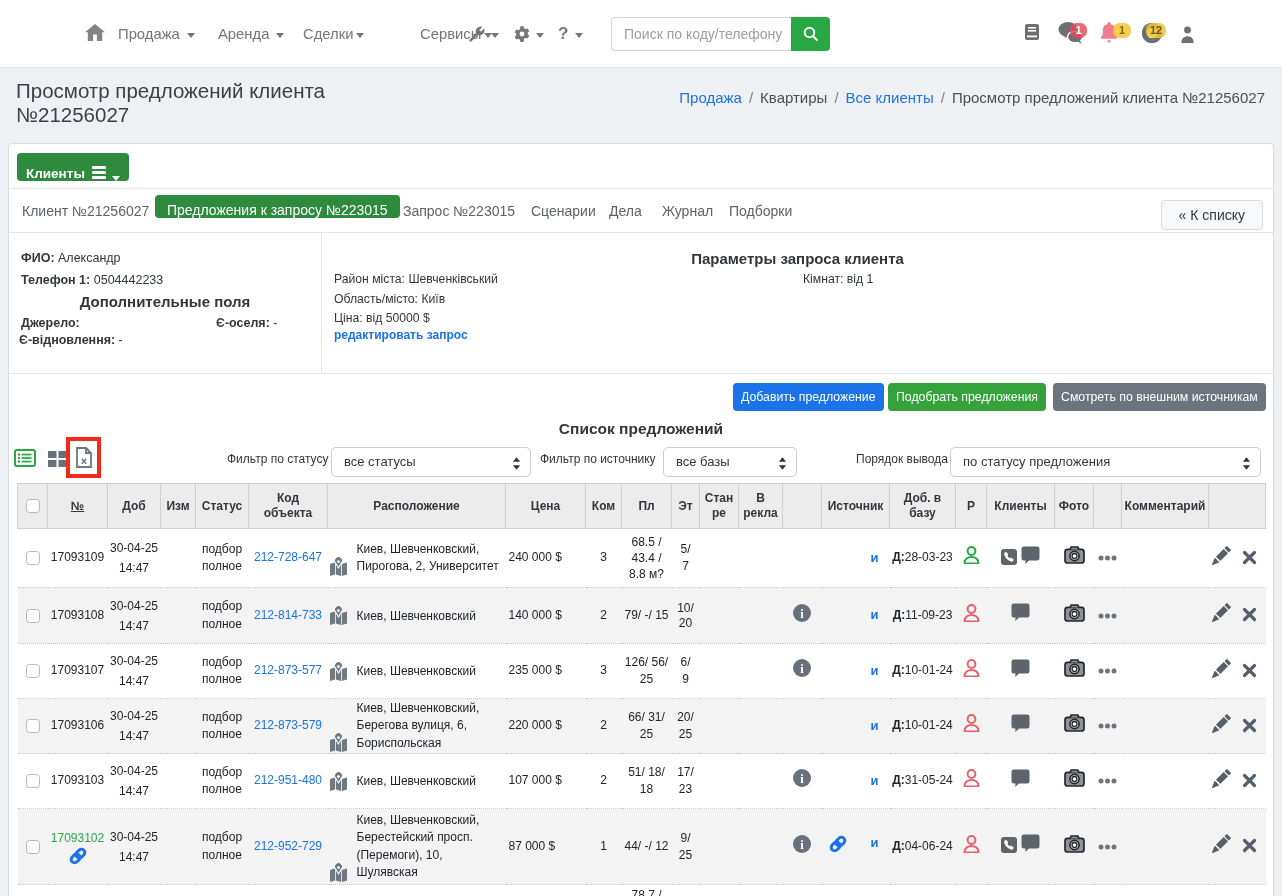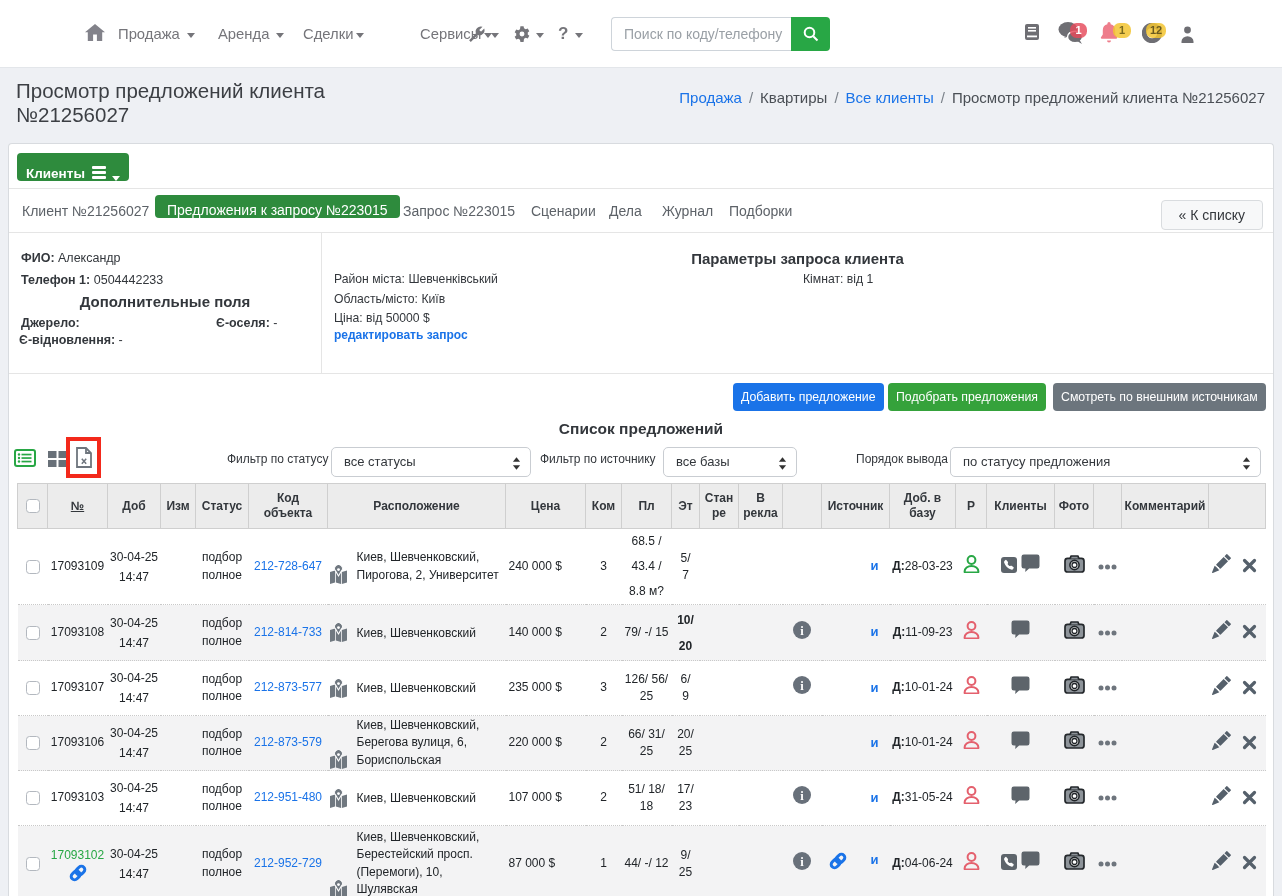--- a/index.html
+++ b/index.html
@@ -310,21 +310,21 @@
               <svg width="19" height="19" viewBox="0 0 19 19">
                 <path d="M1 7 L6 5.4 L6 17.4 L1 19 Z M6.8 5.4 L12 7 L12 19 L6.8 17.4 Z M12.8 7 L18 5.4 L18 17.4 L12.8 19 Z" fill="#707880"></path>
                 <path d="M9.5 11 L6.7 6.2 A3.9 3.9 0 1 1 12.3 6.2 Z" fill="#707880" stroke="#fff" stroke-width="1.1"></path>
                 <circle cx="9.5" cy="4.6" r="1.4" fill="#fff"></circle>
               </svg>
               <div>Киев, Шевченковский,<br>Пирогова, 2, Университет</div>
             </div>
           </td>
       <td class="price">240 000 $</td>
       <td>3</td>
-      <td style="line-height:25px;">68.5 /<br>43.4 /<br>8.8 м?</td>
+      <td style="line-height:16px;">68.5 /<br>43.4 /<br>8.8 м?</td>
       <td style="line-height:17px;">5/<br>7</td>
       <td></td>
       <td></td>
       <td></td>
       <td style="text-align:right;padding-right:11px;"><b style="color:#1a73e8;font-size:13px;">и</b></td>
       <td class="ddate"><b>Д:</b>28-03-23</td>
       <td><svg width="17" height="18" viewBox="0 0 17 18">
               <circle cx="8.5" cy="5" r="3.9" fill="none" stroke="#28a745" stroke-width="2"></circle>
               <path d="M1.6 17 v-0.6 a6.9 5.5 0 0 1 13.8 0 V17 q0 0.4 -1 0.4 H2.6 q-1 0 -1 -0.4 z" fill="none" stroke="#28a745" stroke-width="2" stroke-linejoin="round"></path>
             </svg></td>
@@ -367,21 +367,21 @@
                 <path d="M1 7 L6 5.4 L6 17.4 L1 19 Z M6.8 5.4 L12 7 L12 19 L6.8 17.4 Z M12.8 7 L18 5.4 L18 17.4 L12.8 19 Z" fill="#707880"></path>
                 <path d="M9.5 11 L6.7 6.2 A3.9 3.9 0 1 1 12.3 6.2 Z" fill="#707880" stroke="#fff" stroke-width="1.1"></path>
                 <circle cx="9.5" cy="4.6" r="1.4" fill="#fff"></circle>
               </svg>
               <div>Киев, Шевченковский</div>
             </div>
           </td>
       <td class="price">140 000 $</td>
       <td>2</td>
       <td style="line-height:17px;">79/ -/ 15</td>
-      <td style="line-height:26px;font-weight:bold;">10/<br>20</td>
+      <td style="line-height:15px;">10/<br>20</td>
       <td></td>
       <td></td>
       <td><svg width="18" height="18" viewBox="0 0 18 18">
               <circle cx="9" cy="9" r="9" fill="#68707a"></circle>
               <text x="9" y="13.6" text-anchor="middle" font-family="Liberation Serif" font-weight="bold" font-size="12.5" fill="#fff">i</text>
             </svg></td>
       <td style="text-align:right;padding-right:11px;"><b style="color:#1a73e8;font-size:13px;">и</b></td>
       <td class="ddate"><b>Д:</b>11-09-23</td>
       <td><svg width="17" height="18" viewBox="0 0 17 18">
               <circle cx="8.5" cy="5" r="3.9" fill="none" stroke="#e4606d" stroke-width="2"></circle>

